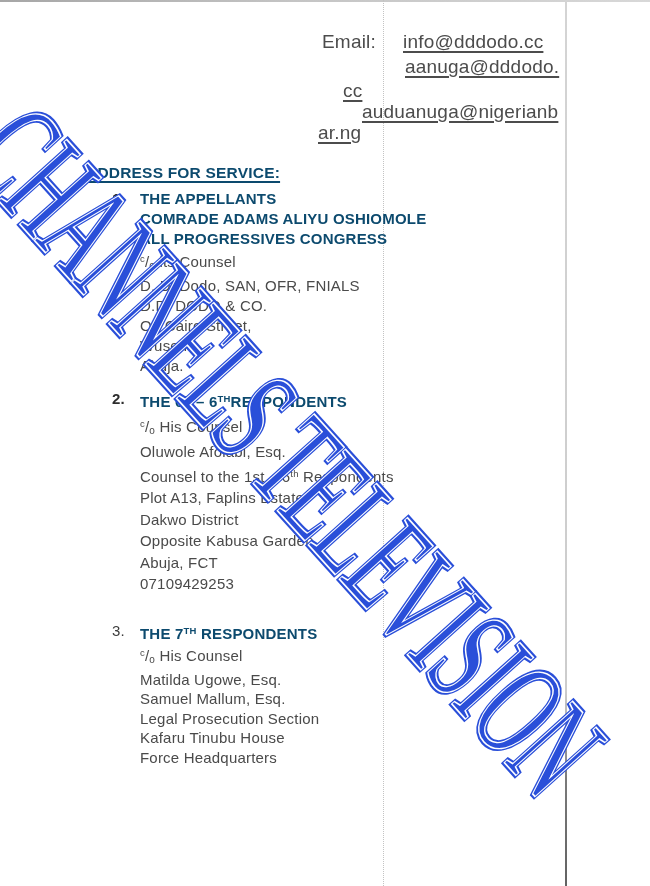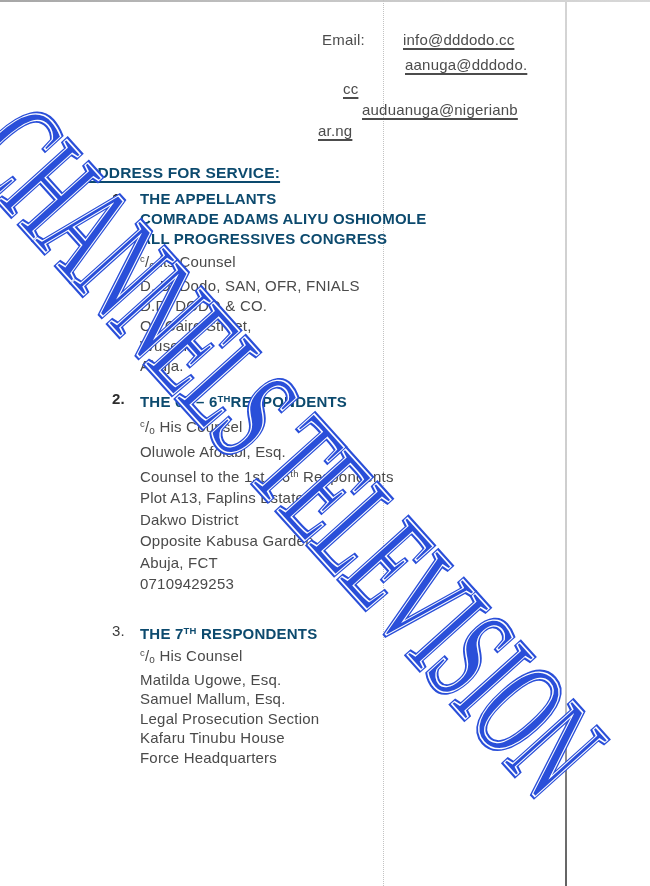--- a/index.html
+++ b/index.html
@@ -18,21 +18,21 @@
     background:linear-gradient(to bottom,#d4d4d4 0%,#cccccc 78%,#7a7a7a 88%,#626262 100%);z-index:0;}
 
   
   .doc{color:#4a4a4a;font-size:15px;letter-spacing:.2px;z-index:1;}
   .b{font-weight:700;color:#0c4a6e;}
   .u{text-decoration:underline;text-underline-offset:3px;text-decoration-thickness:1.5px;}
   .sup{font-size:9.5px;vertical-align:5px;}
   .sub{font-size:10px;vertical-align:-2px;}
 
   
-  .em{position:absolute;white-space:nowrap;color:#4c4c4c;font-size:15px;letter-spacing:.2px;z-index:1;}
+  .em{position:absolute;white-space:nowrap;color:#4c4c4c;font-size:19px;letter-spacing:.2px;z-index:1;}
   .em-label{left:322px;top:31px;}
   .em0{left:403px;top:31px;}
   .em1{left:405px;top:56px;}
   .em2{left:343px;top:80px;text-align:right;}
   .em3{left:362px;top:101px;}
   .em4{left:318px;top:122px;text-align:center;}
 
   
   .service{position:absolute;left:86px;top:162px;width:440px;}
   .svc-heading{line-height:21px;margin-bottom:4px;font-size:15.5px;

